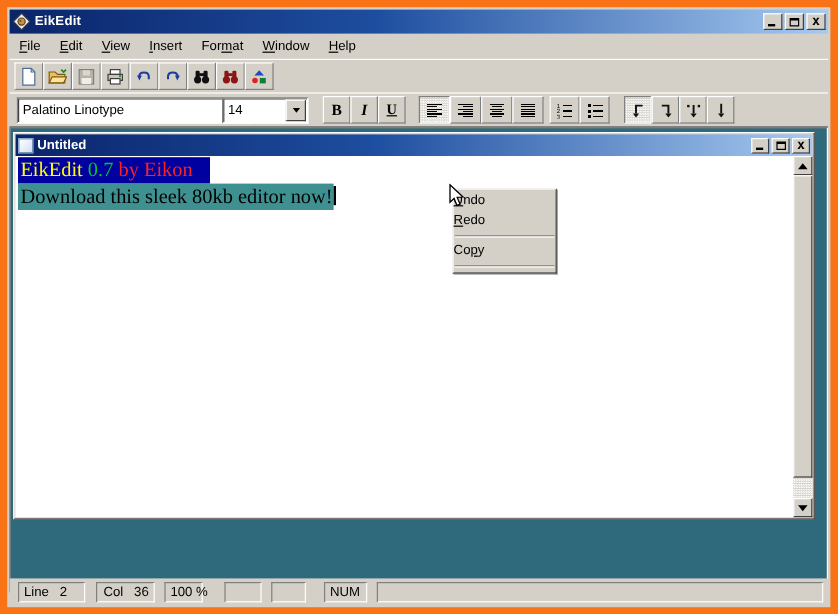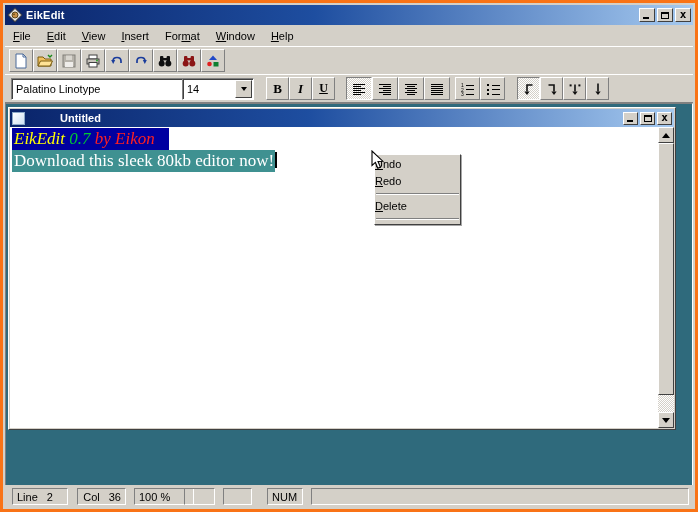--- a/index.html
+++ b/index.html
@@ -1,21 +1,21 @@
 <!DOCTYPE html>
 <html><head>
 <meta charset="utf-8">
 <style>
   html,body{margin:0;padding:0;background:#555;}
   *{box-sizing:border-box;}
   .window{
     position:relative;width:698px;height:512px;
     background:#D4D0C8;
     font-family:"Liberation Sans",sans-serif;font-size:11px;color:#000;
-    border:3px solid #f97316;padding:1px;overflow:hidden;
+    border:6px solid #f97316;padding:1px;overflow:hidden;
   }
   
   .titlebar{
     position:absolute;left:2px;top:2px;right:2px;height:20px;
     background:linear-gradient(90deg,#0A246A 0%,#1E4EA0 45%,#A6CAF0 100%);
     display:flex;align-items:center;padding:0 2px;color:#fff;font-weight:bold;
   }
   .titlebar .app-icon{width:16px;height:16px;margin-right:3px;flex:0 0 auto;}
   .titlebar .title-text{flex:1;font-size:11px;letter-spacing:.2px;}
   .winbtns{display:flex;gap:2px;}
@@ -70,38 +70,38 @@
     position:absolute;left:2px;top:100px;right:2px;height:388px;
     background:#2F6A7C;border:1px solid;border-color:#808080 #fff #fff #808080;
   }
   .child{
     position:absolute;left:2px;top:3px;width:668px;height:323px;
     background:#D4D0C8;border:1px solid;border-color:#fff #404040 #404040 #fff;
     padding:1px;
   }
   .child-titlebar{
     height:18px;background:linear-gradient(90deg,#0A246A 0%,#1E4EA0 45%,#A6CAF0 100%);
-    display:flex;align-items:center;padding:0 2px;color:#fff;font-weight:bold;gap:32px;
+    display:flex;align-items:center;padding:0 2px;color:#fff;font-weight:bold;
   }
   .child-titlebar .doc-icon{width:13px;height:13px;margin-right:3px;
     background:linear-gradient(135deg,#ffffff 0%,#cfe0f4 100%);
     border:1px solid #8ca8c8;flex:0 0 auto;}
   .child-titlebar .title-text{flex:1;font-size:11px;}
   .child-titlebar .winbtn{width:15px;height:13px;}
   .docwrap{position:relative;height:301px;background:#fff;}
   .docarea{
     position:absolute;left:0;top:0;right:16px;bottom:0;background:#fff;overflow:hidden;
     font-family:"Liberation Serif","DejaVu Serif",serif;font-size:17px;line-height:21px;
     padding:1px 0 0 2px;
   }
-  .docline1{display:inline-block;background:#0000A0;padding:0 14px 1px 2px;white-space:pre;font-style:italic;}
+  .docline1{display:inline-block;background:#0000A0;padding:0 14px 1px 2px;white-space:pre;}
   .docline1 .s1{color:#FFFF00;}
   .docline1 .s2{color:#00C832;}
   .docline1 .s3{color:#FF2020;}
-  .docline2{display:inline-block;background:#3F9191;color:#ffffff;padding:0 1px 1px 2px;white-space:pre;}
+  .docline2{display:inline-block;background:#3F9191;color:#000000;padding:0 1px 1px 2px;white-space:pre;}
   .caret{display:inline-block;width:2px;height:16px;background:#000;vertical-align:-2px;}
   
   .vscroll{
     position:absolute;right:0;top:0;bottom:0;width:16px;
     background-image:repeating-conic-gradient(#ffffff 0% 25%,#d4d0c8 0% 50%);
     background-size:2px 2px;
   }
   .sbtn{
     position:absolute;left:0;width:16px;height:16px;background:#D4D0C8;
     border:1px solid;border-color:#fff #404040 #404040 #fff;
@@ -362,36 +362,36 @@
             </div>
         </div>
       </div>
     </div>
   </div>
 
   <div class="ctxmenu">
     <div class="ctx-item"><span></span><span class="u">U</span><span>ndo</span></div>
     <div class="ctx-item"><span></span><span class="u">R</span><span>edo</span></div>
     <div class="ctx-sep"></div>
-    <div class="ctx-item"><span></span><span class="u">D</span><span>elete</span></div>
+    <div class="ctx-item"><span>Co</span><span class="u">p</span><span>y</span></div>
     <div class="ctx-sep"></div>
   </div>
 
   <svg class="cursor" width="14" height="20" viewBox="0 0 14 20">
     <polygon points="1,1 1,15.5 4.4,12.4 6.8,18.2 9.4,17.1 7,11.5 11.8,11.2" fill="#ffffff" stroke="#000" stroke-width="1.1"></polygon>
   </svg>
 
   <div class="statusbar">
     <div class="spanel" style="left:7px;width:56px;">
       <span class="lbl">Line</span><span>2</span>
     </div>
     <div class="spanel" style="left:72px;width:49px;justify-content:flex-end;">
       <span class="lbl">Col</span><span>36</span>
     </div>
-    <div class="spanel" style="left:129px;width:60px;">
+    <div class="spanel" style="left:129px;width:32px;">
       <span>100 %</span>
     </div>
     <div class="spanel" style="left:179px;width:31px;"></div>
     <div class="spanel" style="left:218px;width:29px;"></div>
     <div class="spanel" style="left:262px;width:36px;">
       <span>NUM</span>
     </div>
     <div class="spanel" style="left:306px;right:4px;"></div>
   </div>
 

